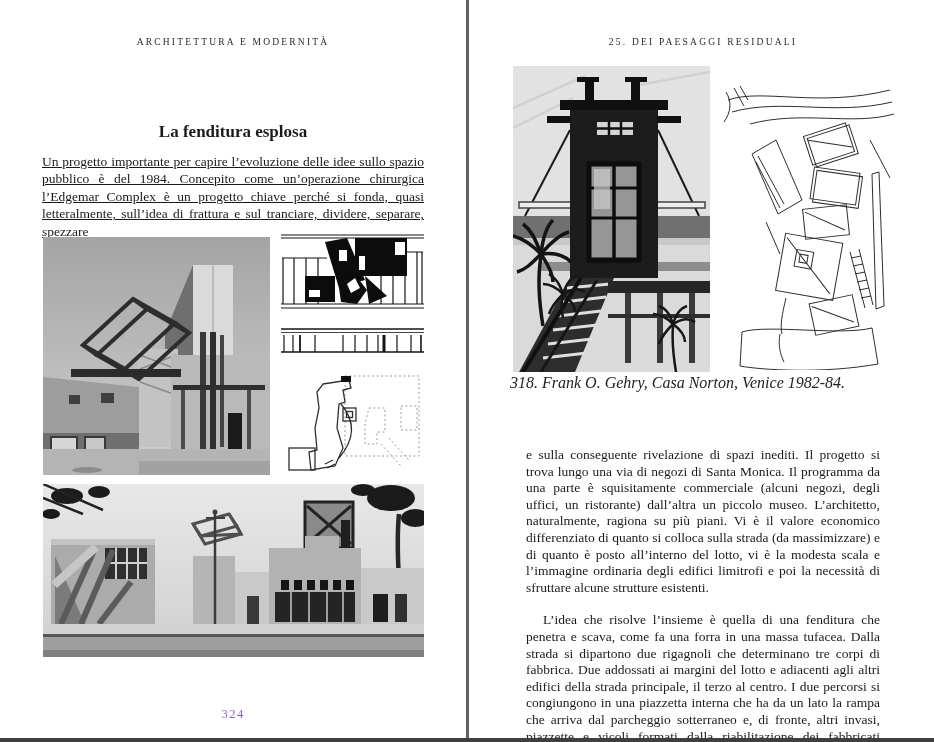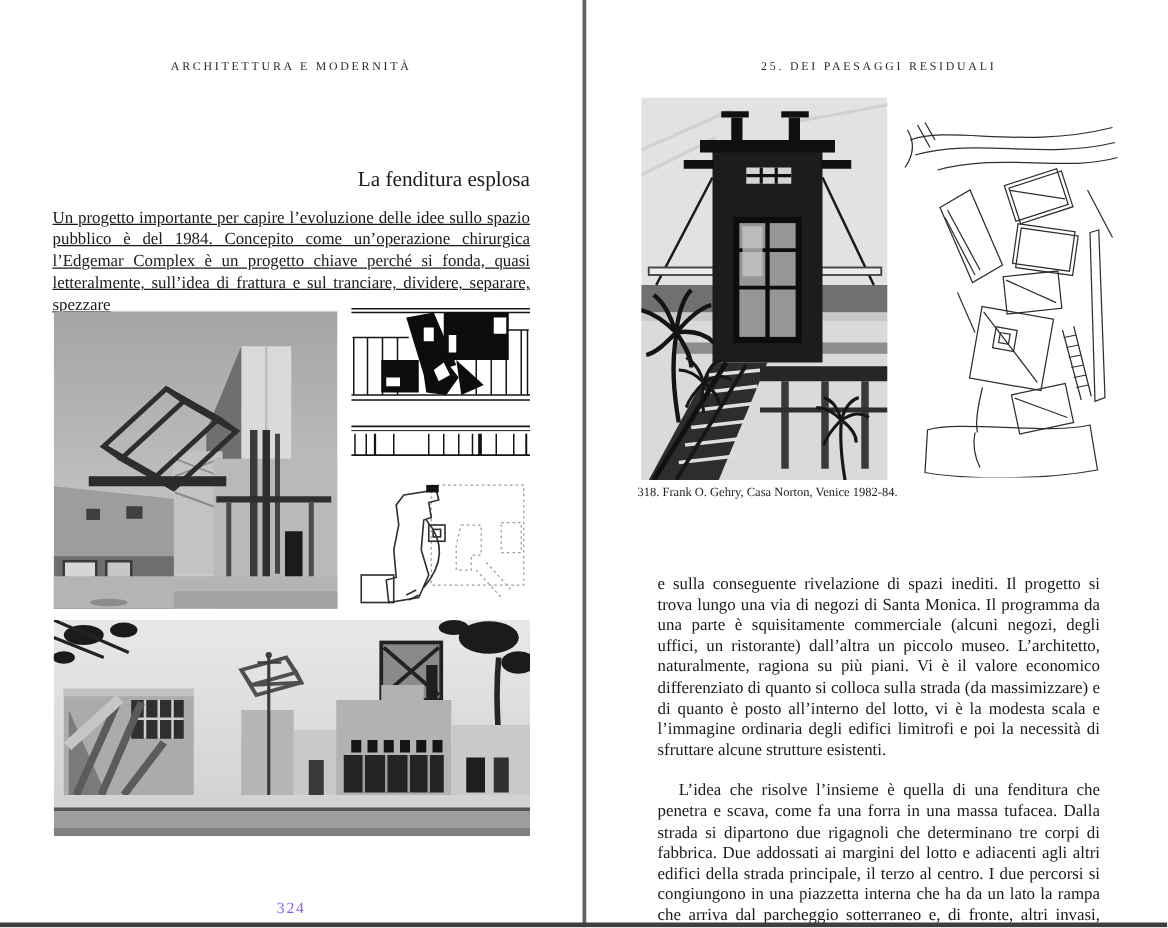--- a/index.html
+++ b/index.html
@@ -1,38 +1,38 @@
 <!DOCTYPE html>
 <html><head>
 <meta charset="utf-8">
 <style>
   html,body{margin:0;padding:0;background:#ffffff;}
   .stage{
     position:relative;width:934px;height:742px;background:#ffffff;
     font-family:"Liberation Serif","DejaVu Serif",serif;color:#1a1a1a;
     overflow:hidden;
   }
-  .page{position:absolute;top:16px;height:532px;}
+  .page{position:absolute;top:4px;height:532px;}
   .page-left{left:42px;width:382px;}
   .page-right{left:510px;width:386px;}
   .running-head{
     position:absolute;top:33px;left:0;right:0;text-align:center;
     font-size:9.5px;letter-spacing:2.2px;color:#2a2a2a;
   }
   .contin{position:absolute;top:61px;left:0;right:0;font-size:13.5px;line-height:17px;}
   .contin .l1{text-align:justify;text-align-last:justify;}
   .section-heading{
-    position:absolute;top:118px;left:0;right:0;margin:0;text-align:right;
-    font-size:17px;font-weight:normal;
+    position:absolute;top:118px;left:0;right:0;margin:0;text-align:center;
+    font-size:17px;font-weight:bold;
   }
   .intro{position:absolute;top:149px;left:0;right:0;margin:0;
     font-size:13.5px;line-height:17.4px;text-align:justify;text-decoration:underline;}
   .fig{position:absolute;}
   .fig svg{display:block;}
-  .caption{position:absolute;left:0;right:0;font-size:10px;line-height:14.5px;color:#222;}
+  .caption{position:absolute;left:0;right:0;font-size:16px;line-height:14.5px;color:#222;font-style:italic;}
   .caption-left{top:658px;}
   .captions-right{top:372px;}
   .pagenum{position:absolute;top:703px;left:0;right:0;text-align:center;
     font-size:12.5px;letter-spacing:1.5px;color:#8b5cf6;}
   .bodyblock{position:absolute;top:427px;left:0;right:0;
     font-size:13.5px;line-height:16.6px;text-align:justify;}
   .bodyblock p{margin:16px;}
   .bodyblock p.indent{text-indent:17px;}
   .gutter-line{position:absolute;left:466px;top:0;width:3px;height:742px;background:#606060;}
   .bottom-rule{position:absolute;left:0;top:738px;width:934px;height:4px;background:#3f3f3f;}

